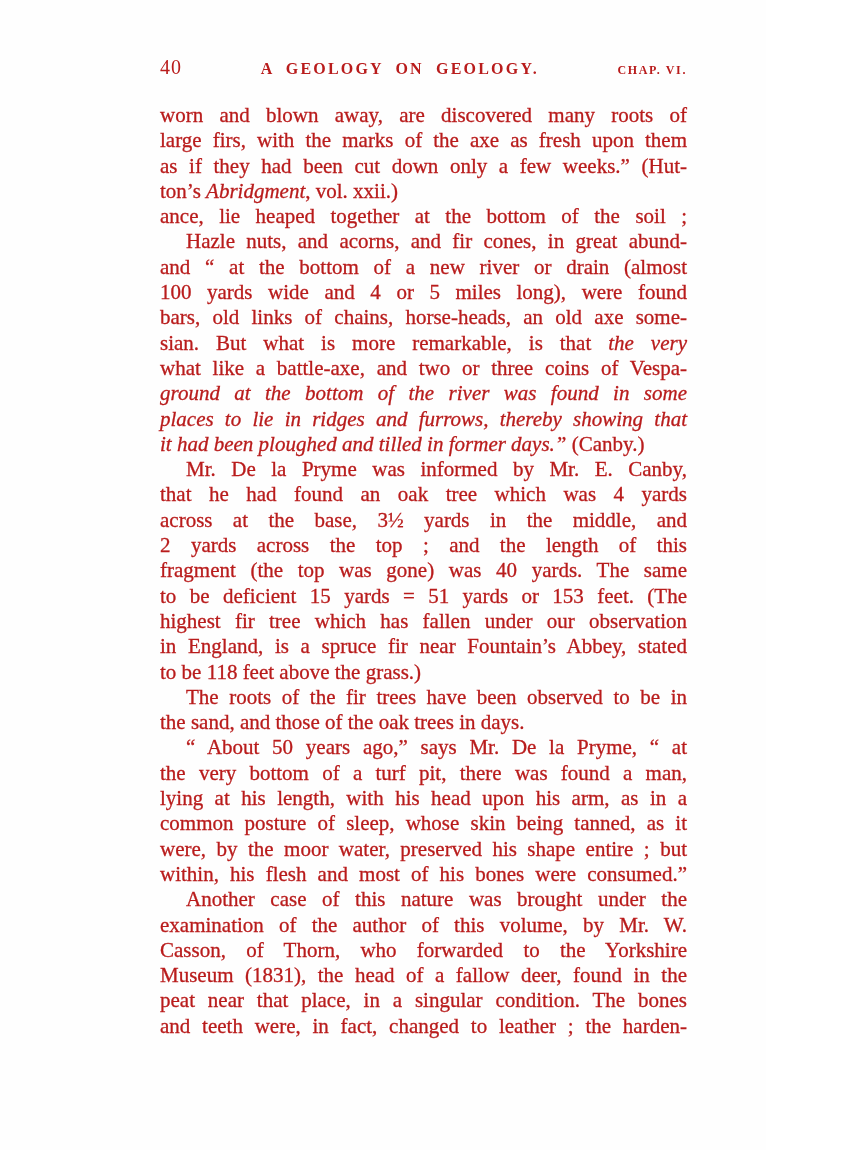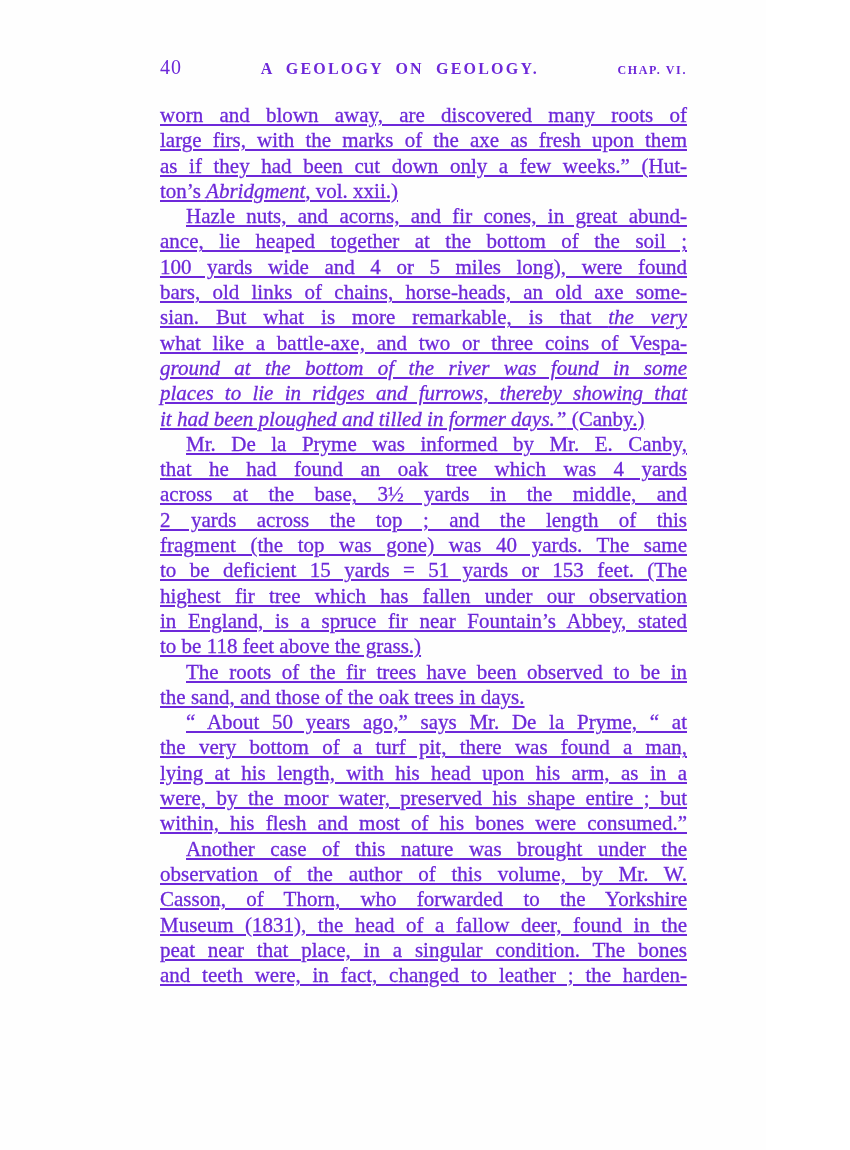--- a/index.html
+++ b/index.html
@@ -5,21 +5,21 @@
   html, body {
     margin: 0;
     padding: 0;
     background: #ffffff;
   }
   .page {
     position: relative;
     width: 766px;
     height: 1150px;
     background: #fefefe;
-    color: #6d28d9;
+    color: #b91c1c;
     font-family: "Liberation Serif", "DejaVu Serif", serif;
     overflow: hidden;
   }
   .page-header {
     position: absolute;
     top: 56px;
     left: 160px;
     width: 527px;
     display: flex;
     justify-content: space-between;
@@ -47,21 +47,20 @@
     width: 527px;
     font-size: 21px;
     line-height: 25.3px;
     -webkit-text-stroke: 0.3px;
   }
   .para { margin: 0; }
   .line {
     text-align: justify;
     text-align-last: justify;
     white-space: normal;
-    text-decoration: underline;
   }
   .line.no-just {
     text-align: right;
     text-align-last: left;
   }
   .line.indent {
     text-indent: 26px;
   }
   .it { font-style: italic; }
   .rm { font-style: normal; }
@@ -76,22 +75,23 @@
     <span class="chapter-label">CHAP. VI.</span>
   </div>
   <div class="text-block">
       <div class="para">
         <div class="line"><span class="rm">worn and blown away, are discovered many roots of</span></div>
         <div class="line"><span class="rm">large firs, with the marks of the axe as fresh upon them</span></div>
         <div class="line"><span class="rm">as if they had been cut down only a few weeks.” (Hut-</span></div>
         <div class="line no-just"><span class="rm">ton’s </span><span class="it">Abridgment</span><span class="rm">, vol. xxii.)</span></div>
       </div>
       <div class="para">
+        <div class="line"><span class="rm">ance, lie heaped together at the bottom of the soil ;</span></div>
         <div class="line indent"><span class="rm">Hazle nuts, and acorns, and fir cones, in great abund-</span></div>
-        <div class="line"><span class="rm">ance, lie heaped together at the bottom of the soil ;</span></div>
+        <div class="line"><span class="rm">and “ at the bottom of a new river or drain (almost</span></div>
         <div class="line"><span class="rm">100 yards wide and 4 or 5 miles long), were found</span></div>
         <div class="line"><span class="rm">bars, old links of chains, horse-heads, an old axe some-</span></div>
         <div class="line"><span class="rm">sian.  But what is more remarkable, is that </span><span class="it">the very</span></div>
         <div class="line"><span class="rm">what like a battle-axe, and two or three coins of Vespa-</span></div>
         <div class="line"><span class="it">ground at the bottom of the river was found in some</span></div>
         <div class="line"><span class="it">places to lie in ridges and furrows, thereby showing that</span></div>
         <div class="line no-just"><span class="it">it had been ploughed and tilled in former days.”</span><span class="rm"> (Canby.)</span></div>
       </div>
       <div class="para">
         <div class="line indent"><span class="rm">Mr. De la Pryme was informed by Mr. E. Canby,</span></div>
@@ -105,25 +105,26 @@
         <div class="line no-just"><span class="rm">to be 118 feet above the grass.)</span></div>
       </div>
       <div class="para">
         <div class="line indent"><span class="rm">The roots of the fir trees have been observed to be in</span></div>
         <div class="line no-just"><span class="rm">the sand, and those of the oak trees in days.</span></div>
       </div>
       <div class="para">
         <div class="line indent"><span class="rm">“ About 50 years ago,” says Mr. De la Pryme, “ at</span></div>
         <div class="line"><span class="rm">the very bottom of a turf pit, there was found a man,</span></div>
         <div class="line"><span class="rm">lying at his length, with his head upon his arm, as in a</span></div>
+        <div class="line"><span class="rm">common posture of sleep, whose skin being tanned, as it</span></div>
         <div class="line"><span class="rm">were, by the moor water, preserved his shape entire ; but</span></div>
         <div class="line"><span class="rm">within, his flesh and most of his bones were consumed.”</span></div>
       </div>
       <div class="para">
         <div class="line indent"><span class="rm">Another case of this nature was brought under the</span></div>
-        <div class="line"><span class="rm">observation of the author of this volume, by Mr. W.</span></div>
+        <div class="line"><span class="rm">examination of the author of this volume, by Mr. W.</span></div>
         <div class="line"><span class="rm">Casson, of Thorn, who forwarded to the Yorkshire</span></div>
         <div class="line"><span class="rm">Museum (1831), the head of a fallow deer, found in the</span></div>
         <div class="line"><span class="rm">peat near that place, in a singular condition.  The bones</span></div>
         <div class="line"><span class="rm">and teeth were, in fact, changed to leather ;  the harden-</span></div>
       </div>
     </div>
 </div>
 
 </body></html>

